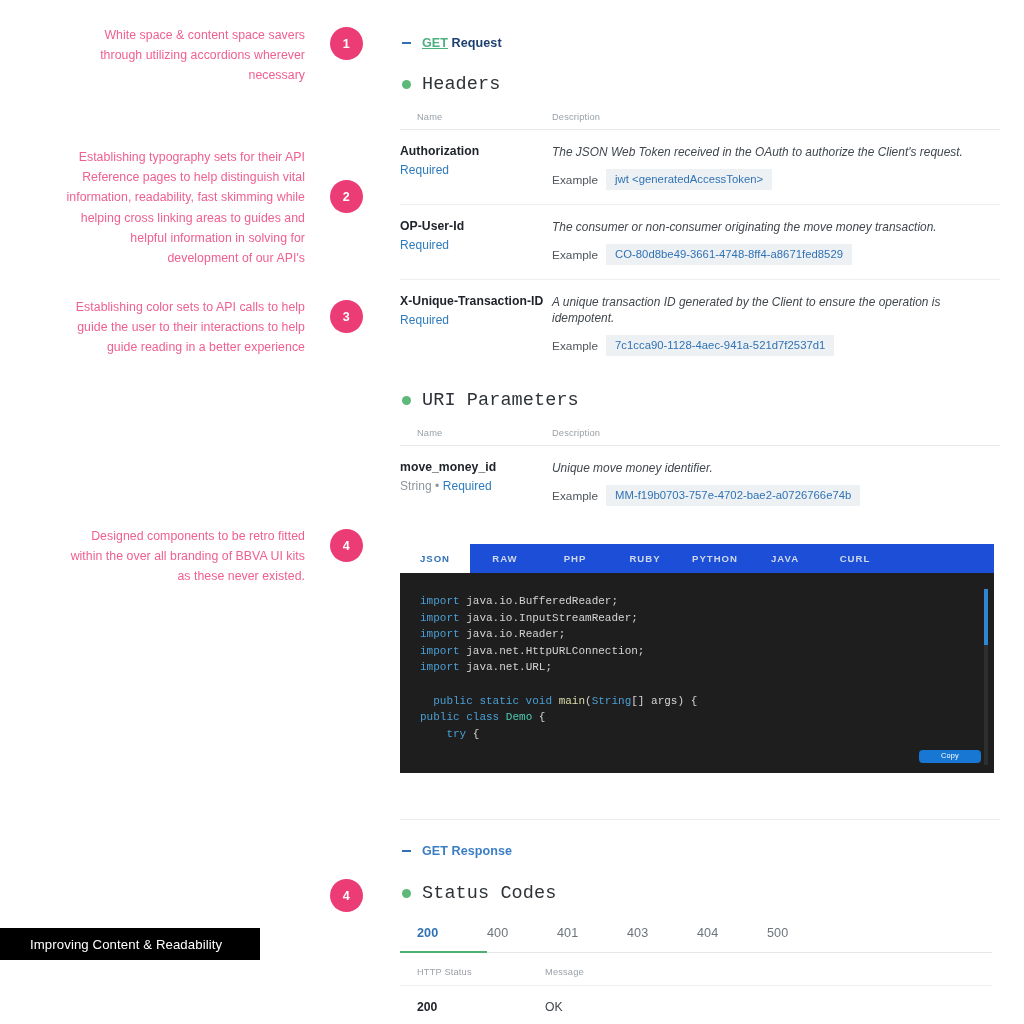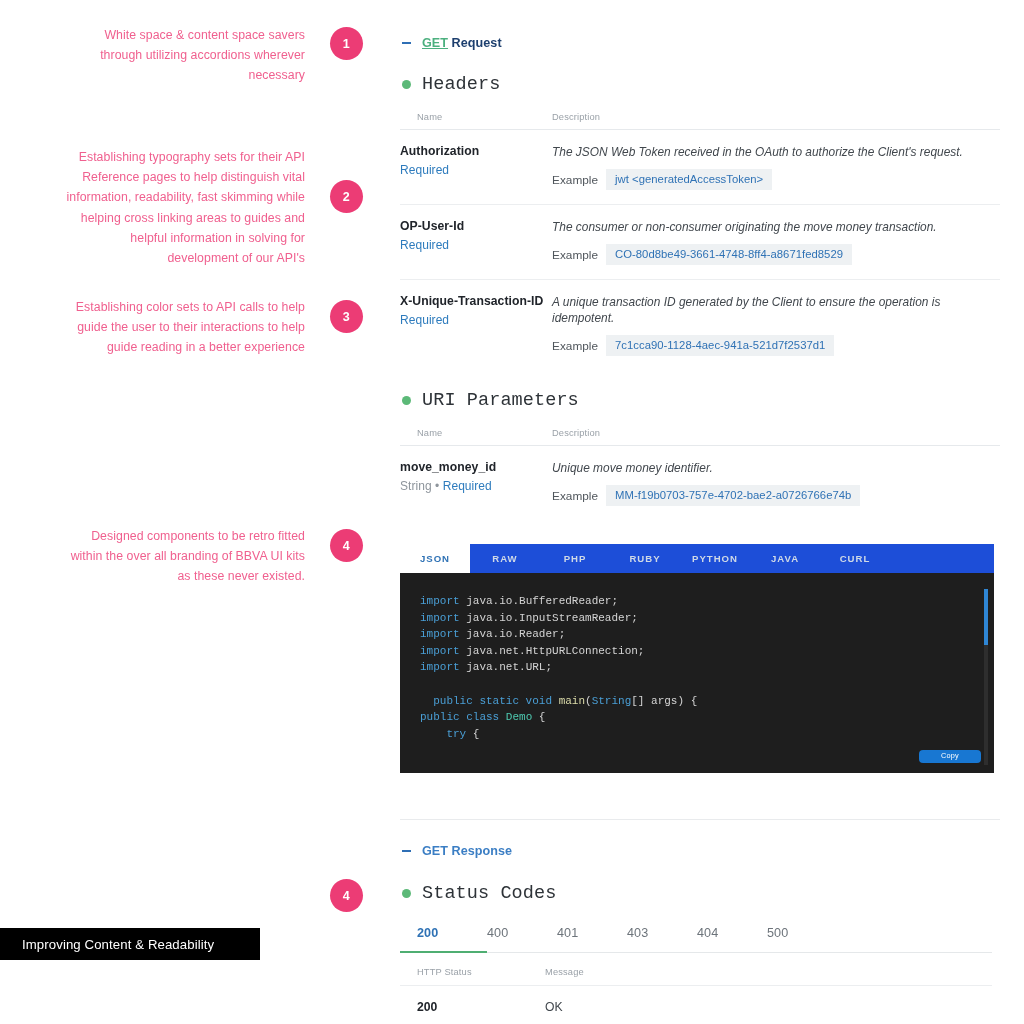--- a/index.html
+++ b/index.html
@@ -41,21 +41,21 @@
   }
 
   .footer-bar {
     position: absolute;
     left: 0; top: 928px;
     width: 260px; height: 32px;
     background: #000000;
     color: #ffffff;
     display: flex;
     align-items: center;
-    padding-left: 22px;
+    padding-left: 30px;
     font-size: 13.2px;
     letter-spacing: 0.1px;
   }
 
   
   #content {
     position: absolute;
     left: 400px; top: 0;
     width: 600px;
   }

